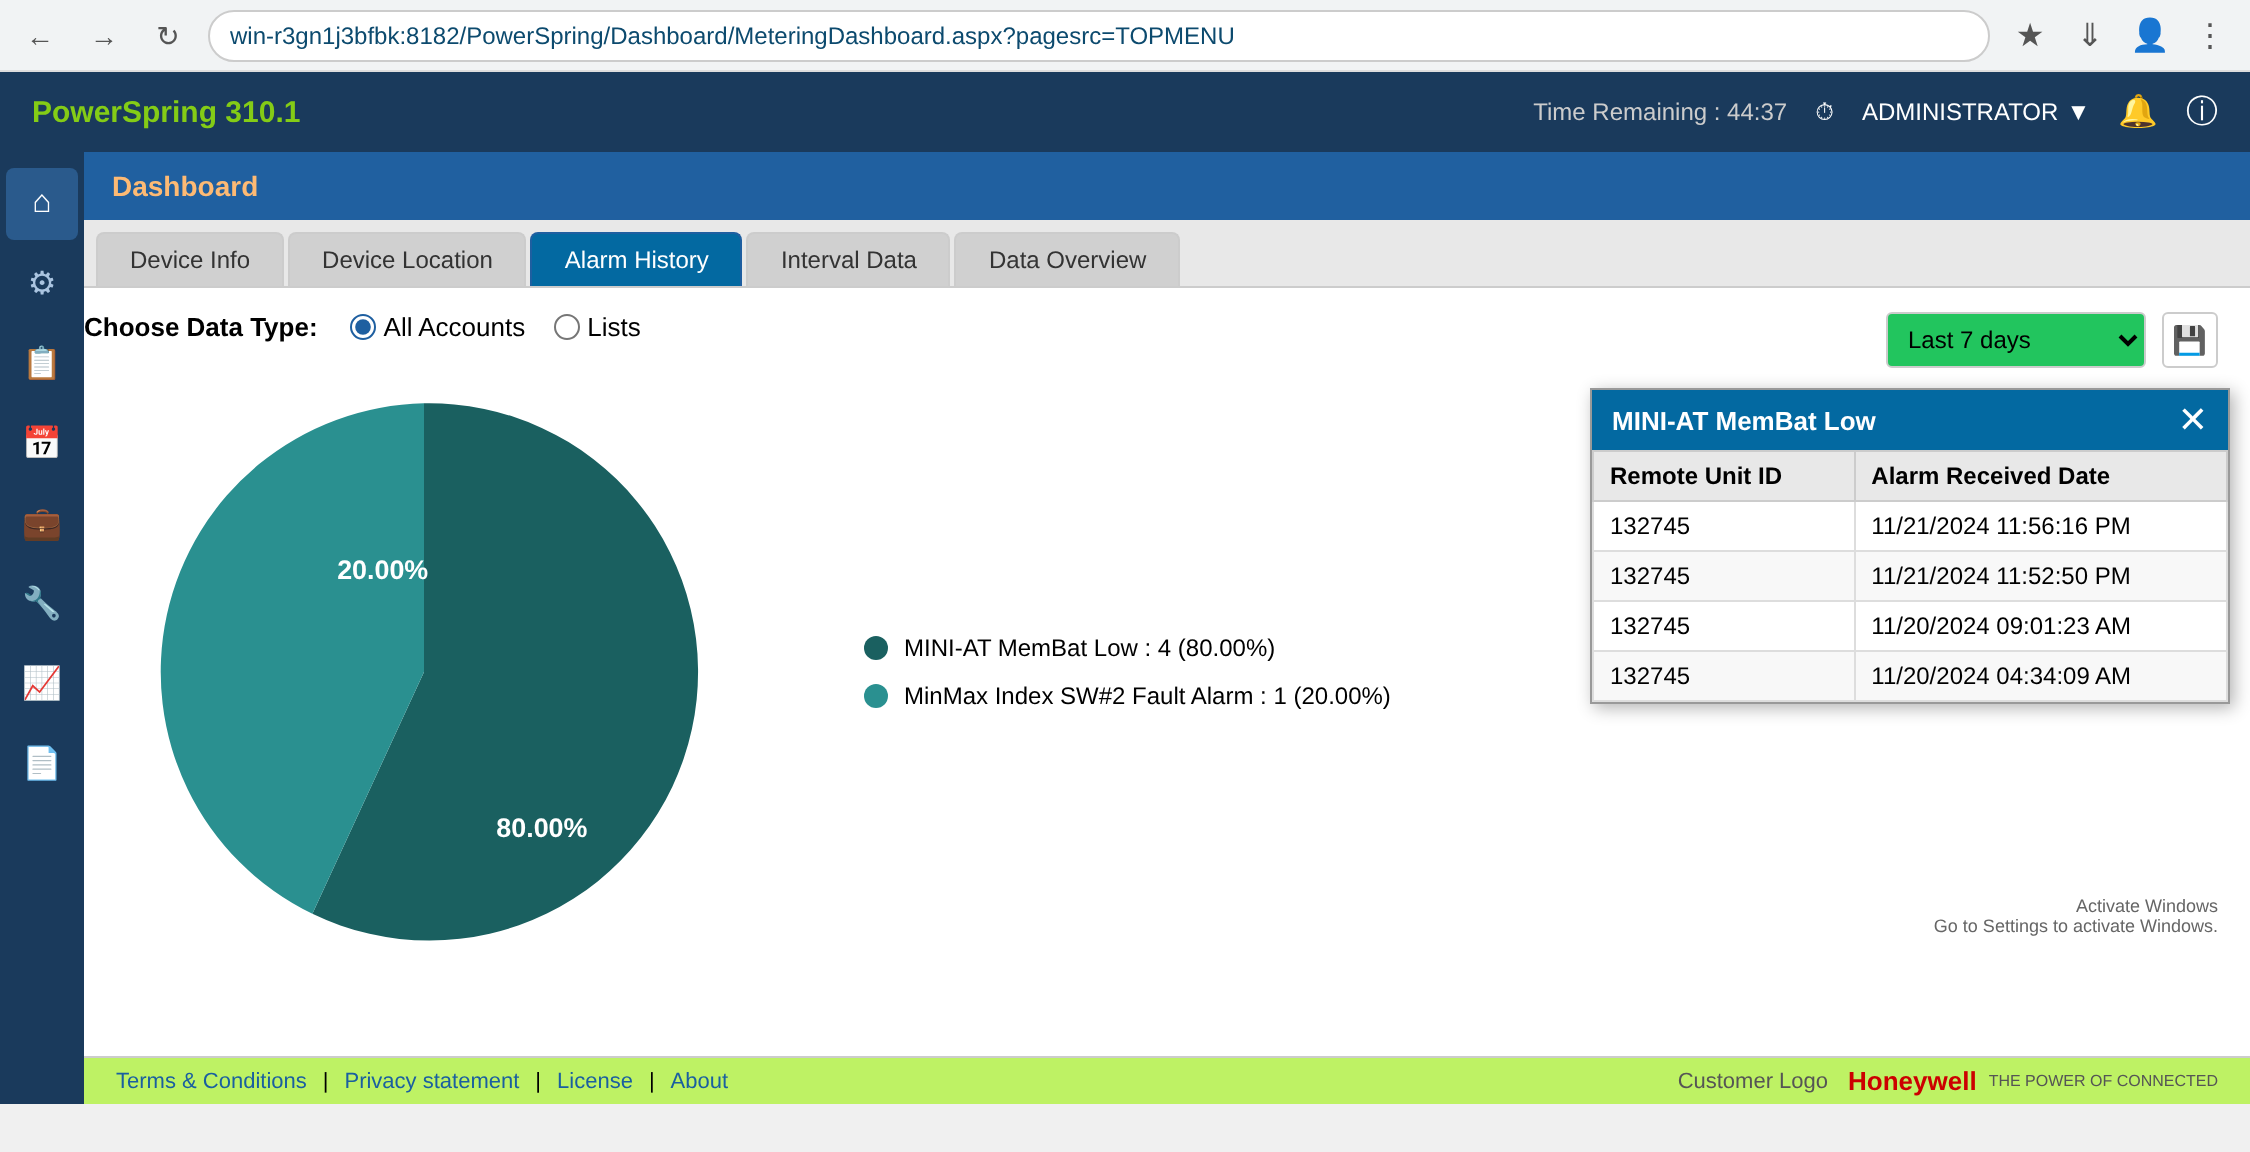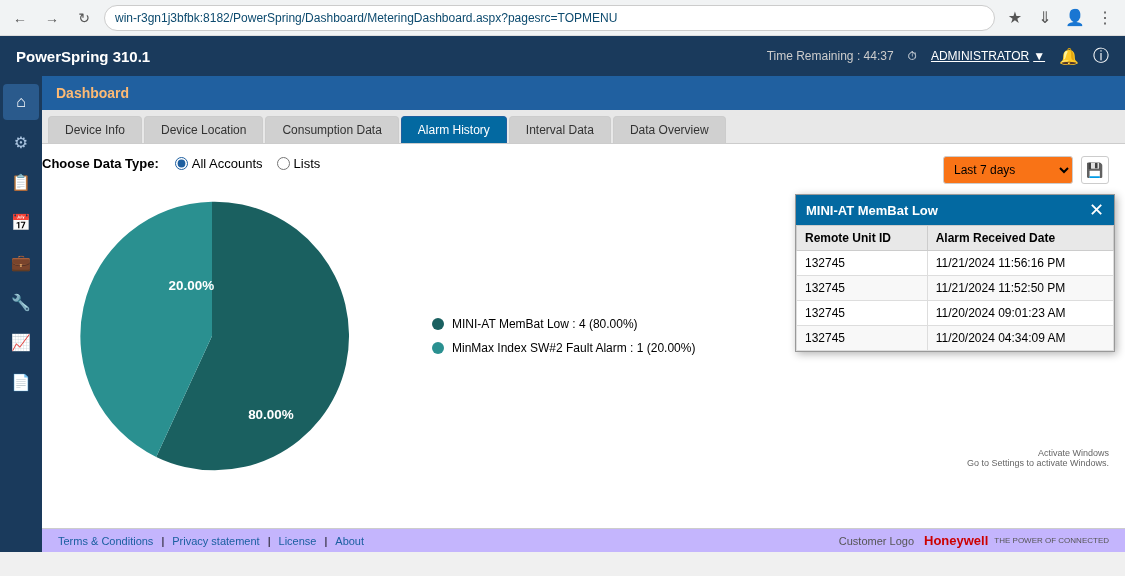--- a/index.html
+++ b/index.html
@@ -36,35 +36,35 @@
     
     .app-header {
       background: #1a3a5c;
       height: 40px;
       display: flex;
       align-items: center;
       justify-content: space-between;
       padding: 0 16px;
     }
     .app-title {
-      color: #ffffff;
+      color: #84cc16;
       font-size: 15px;
       font-weight: bold;
     }
     .header-right {
       display: flex;
       align-items: center;
       gap: 14px;
       color: white;
       font-size: 12px;
     }
     .time-remaining { color: #ccc; }
     .admin-btn {
       background: none; border: none; color: white; cursor: pointer;
-      display: flex; align-items: flex-start; gap: 4px; font-size: 12px; text-decoration: underline;
+      display: flex; align-items: flex-start; gap: 4px; font-size: 12px;
     }
     .header-icon-btn {
       background: none; border: none; color: white; cursor: pointer; font-size: 16px;
     }
 
     
     .main-layout {
       display: flex;
       height: calc(576px - 36px - 40px - 24px);
     }
@@ -160,21 +160,21 @@
       display: flex;
       align-items: center;
       gap: 8px;
     }
     .filter-select {
       height: 28px;
       border: 1px solid #ccc;
       border-radius: 3px;
       padding: 0 6px;
       font-size: 12px;
-      background: #f97316;
+      background: #22c55e;
       min-width: 130px;
       cursor: pointer;
     }
     .filter-btn {
       width: 28px; height: 28px;
       border: 1px solid #ccc;
       background: white;
       border-radius: 3px;
       cursor: pointer;
       display: flex; align-items: center; justify-content: center;
@@ -257,21 +257,21 @@
       font-weight: bold;
     }
     .popup-table tbody td {
       border: 1px solid #ddd;
       padding: 5px 8px;
     }
     .popup-table tbody tr:nth-child(even) { background: #f8f8f8; }
 
     
     .footer {
-      background: #c4b5fd;
+      background: #bef264;
       height: 24px;
       display: flex;
       align-items: center;
       justify-content: space-between;
       padding: 0 16px;
       border-top: 1px solid #ccc;
       font-size: 11px;
     }
     .footer-left { display: flex; gap: 8px; align-items: center; }
     .footer-link { color: #1a5fa0; cursor: pointer; text-decoration: none; }
@@ -348,23 +348,20 @@
     <div class="dashboard-header">
       <span class="dashboard-title">Dashboard</span>
     </div>
 
     <div class="tabs-bar">
       <div class="tab">
         <span>Device Info</span>
       </div>
       <div class="tab">
         <span>Device Location</span>
-      </div>
-      <div class="tab">
-        <span>Consumption Data</span>
       </div>
       <div class="tab active">
         <span>Alarm History</span>
       </div>
       <div class="tab">
         <span>Interval Data</span>
       </div>
       <div class="tab">
         <span>Data Overview</span>
       </div>

